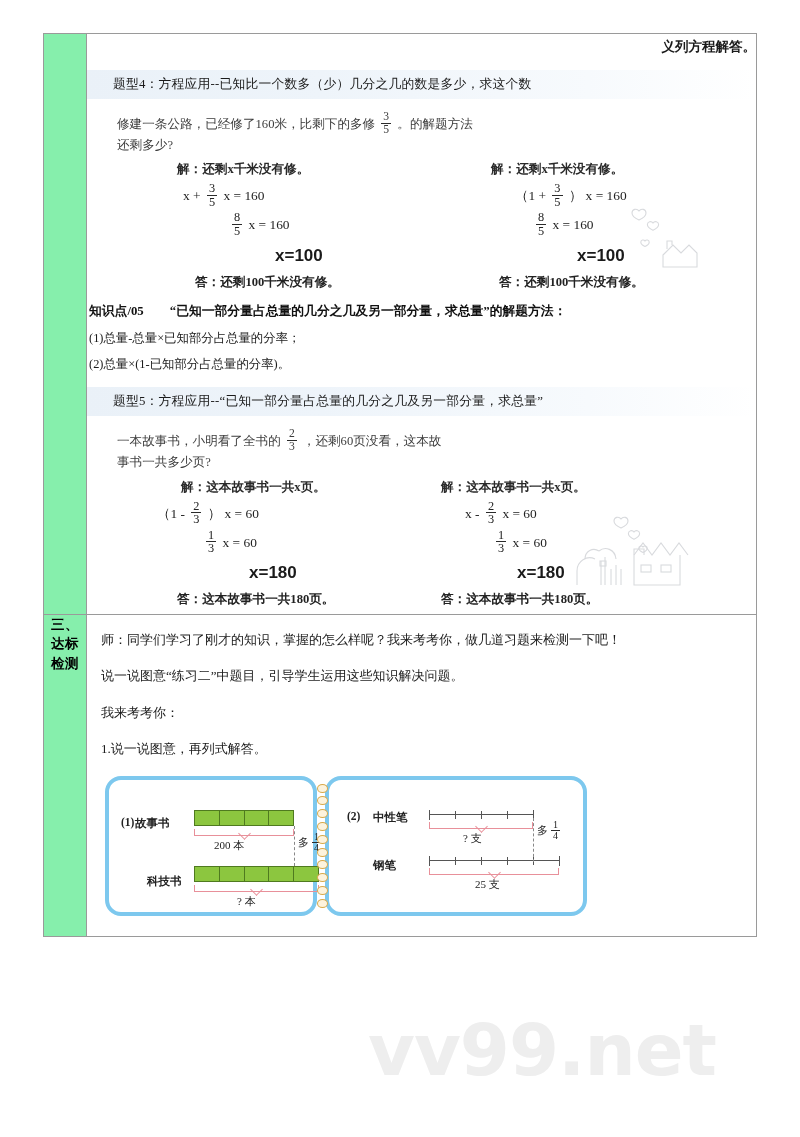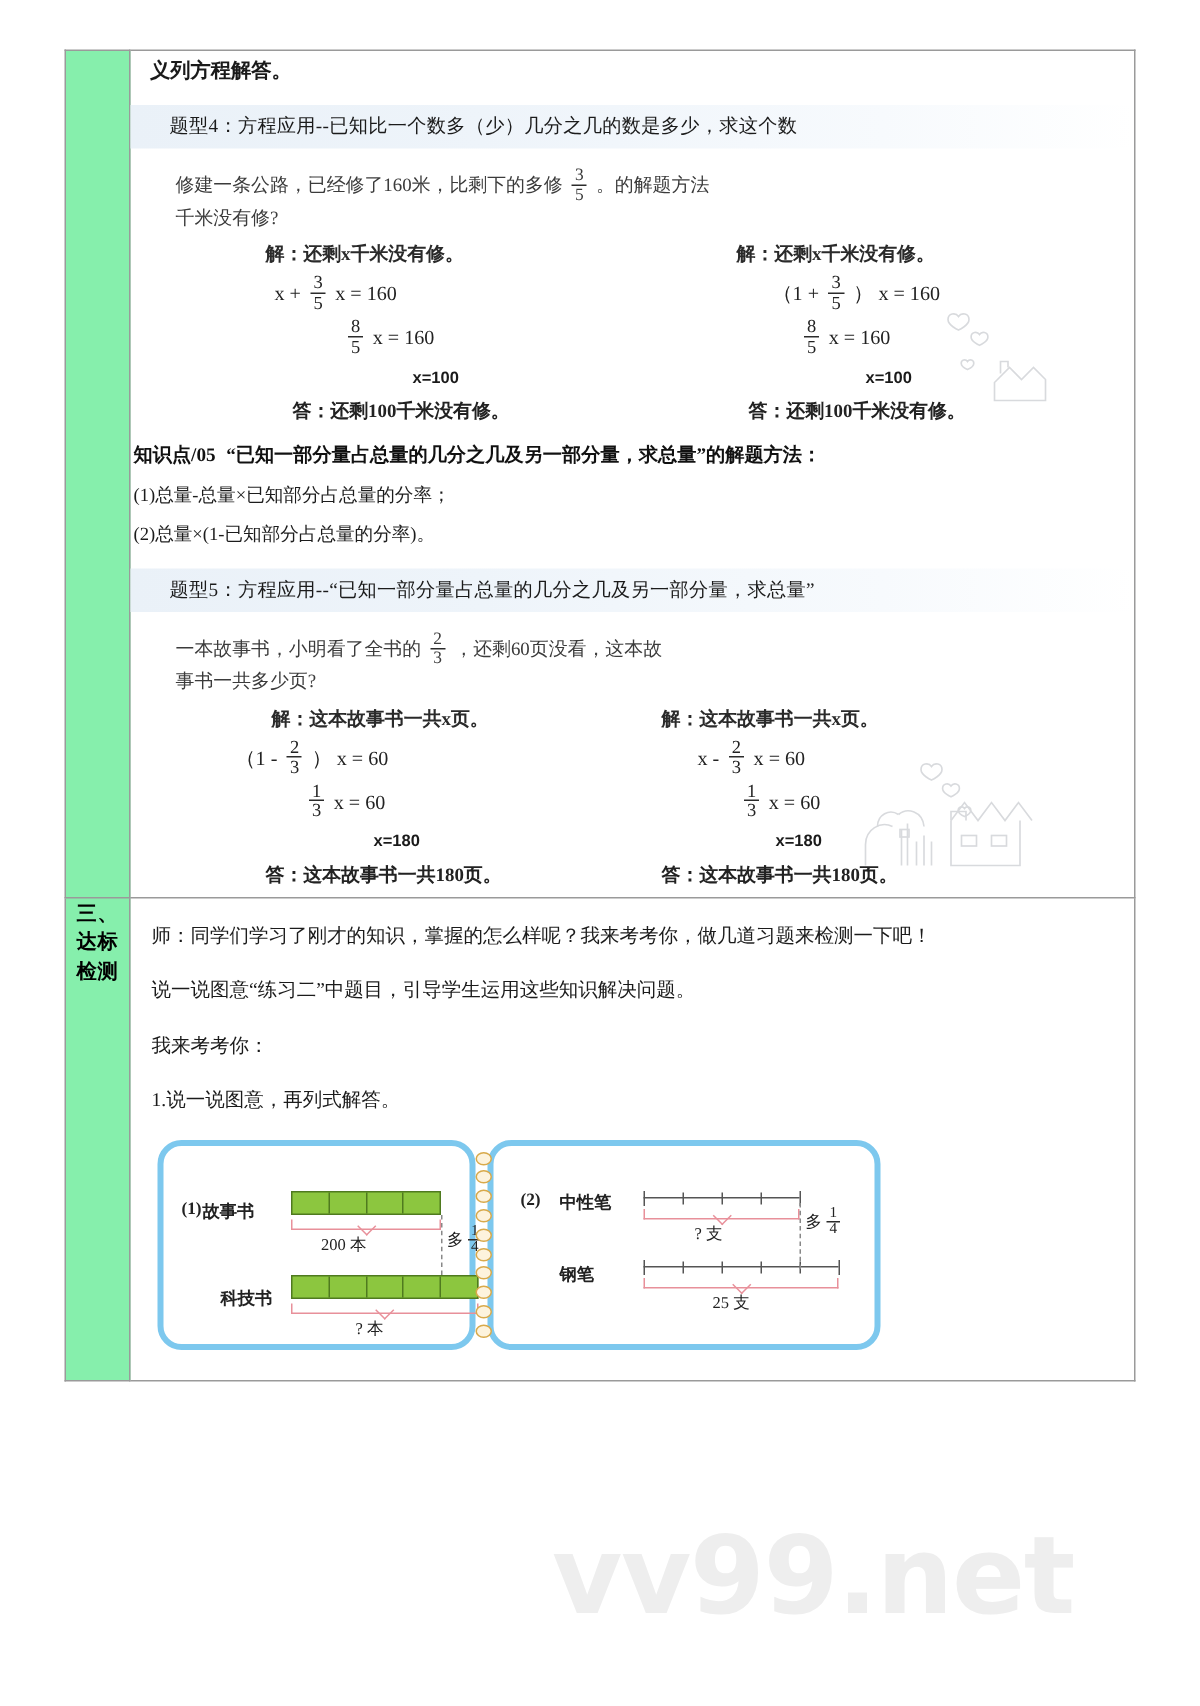--- a/index.html
+++ b/index.html
@@ -54,21 +54,22 @@
     padding: 0 5px;
   }
   td.body-col { padding: 8px 12px 10px 12px; }
 
   
   .cn { font-family: "Liberation Serif", "DejaVu Serif", serif; }
   .lead-line {
     font-size: 13.5px;
     font-weight: 700;
     color: #1a1a1a;
-    margin: 4px 0 14px 13px;
+    margin: 4px 0 14px 2px;
+    text-align: right;
   }
 
   
   .slide {
     position: relative;
     margin: 0 0 6px 0;
     padding: 0;
   }
   .topic-band {
     background: linear-gradient(to right, #eaf1f8 0%, #eef4fa 35%, #f7fafd 75%, #ffffff 100%);
@@ -116,39 +117,39 @@
   }
   .eq {
     font-size: 13.4px;
     color: #222;
     white-space: nowrap;
     margin: 3px 0;
   }
   .eq-sans {
     font-family: "Liberation Sans", "DejaVu Sans", sans-serif;
     font-weight: 700;
-    font-size: 11px;
+    font-size: 17px;
     color: #1a1a1a;
   }
   .ans {
     font-size: 12.6px;
     color: #222;
     margin-top: 8px;
     font-weight: 600;
   }
 
   
   .kp-title {
     font-size: 12.8px;
     font-weight: 700;
     color: #111;
     margin: 12px 0 10px 2px;
     white-space: nowrap;
   }
-  .kp-title .kp-tag { margin-right: 7px; }
+  .kp-title .kp-tag { margin-right: 26px; }
   .kp-item {
     font-size: 12.4px;
     color: #1c1c1c;
     margin: 9px 0 9px 2px;
   }
 
   
   .t-line {
     font-size: 13px;
     color: #1b1b1b;
@@ -309,21 +310,21 @@
             <div class="topic-band">题型4：方程应用--已知比一个数多（少）几分之几的数是多少，求这个数</div>
 
             <div class="problem-text">
               <span>修建一条公路，已经修了160米，比剩下的多修</span>
               <span class="frac">
                 <span class="n">3</span>
                 <span class="d">5</span>
               </span>
               <span>。的解题方法</span>
               <br>
-              <span>千米没有修?</span>
+              <span>还剩多少?</span>
             </div>
 
             <div class="sol-wrap">
 
               <div class="sol-col" style="width:248px; padding-left:42px;">
                 <div class="sol-head">解：还剩x千米没有修。</div>
                 <div class="eq" style="margin-left:6px;">
                   <span>x  +</span>
                   <span class="frac">
                     <span class="n">3</span>

